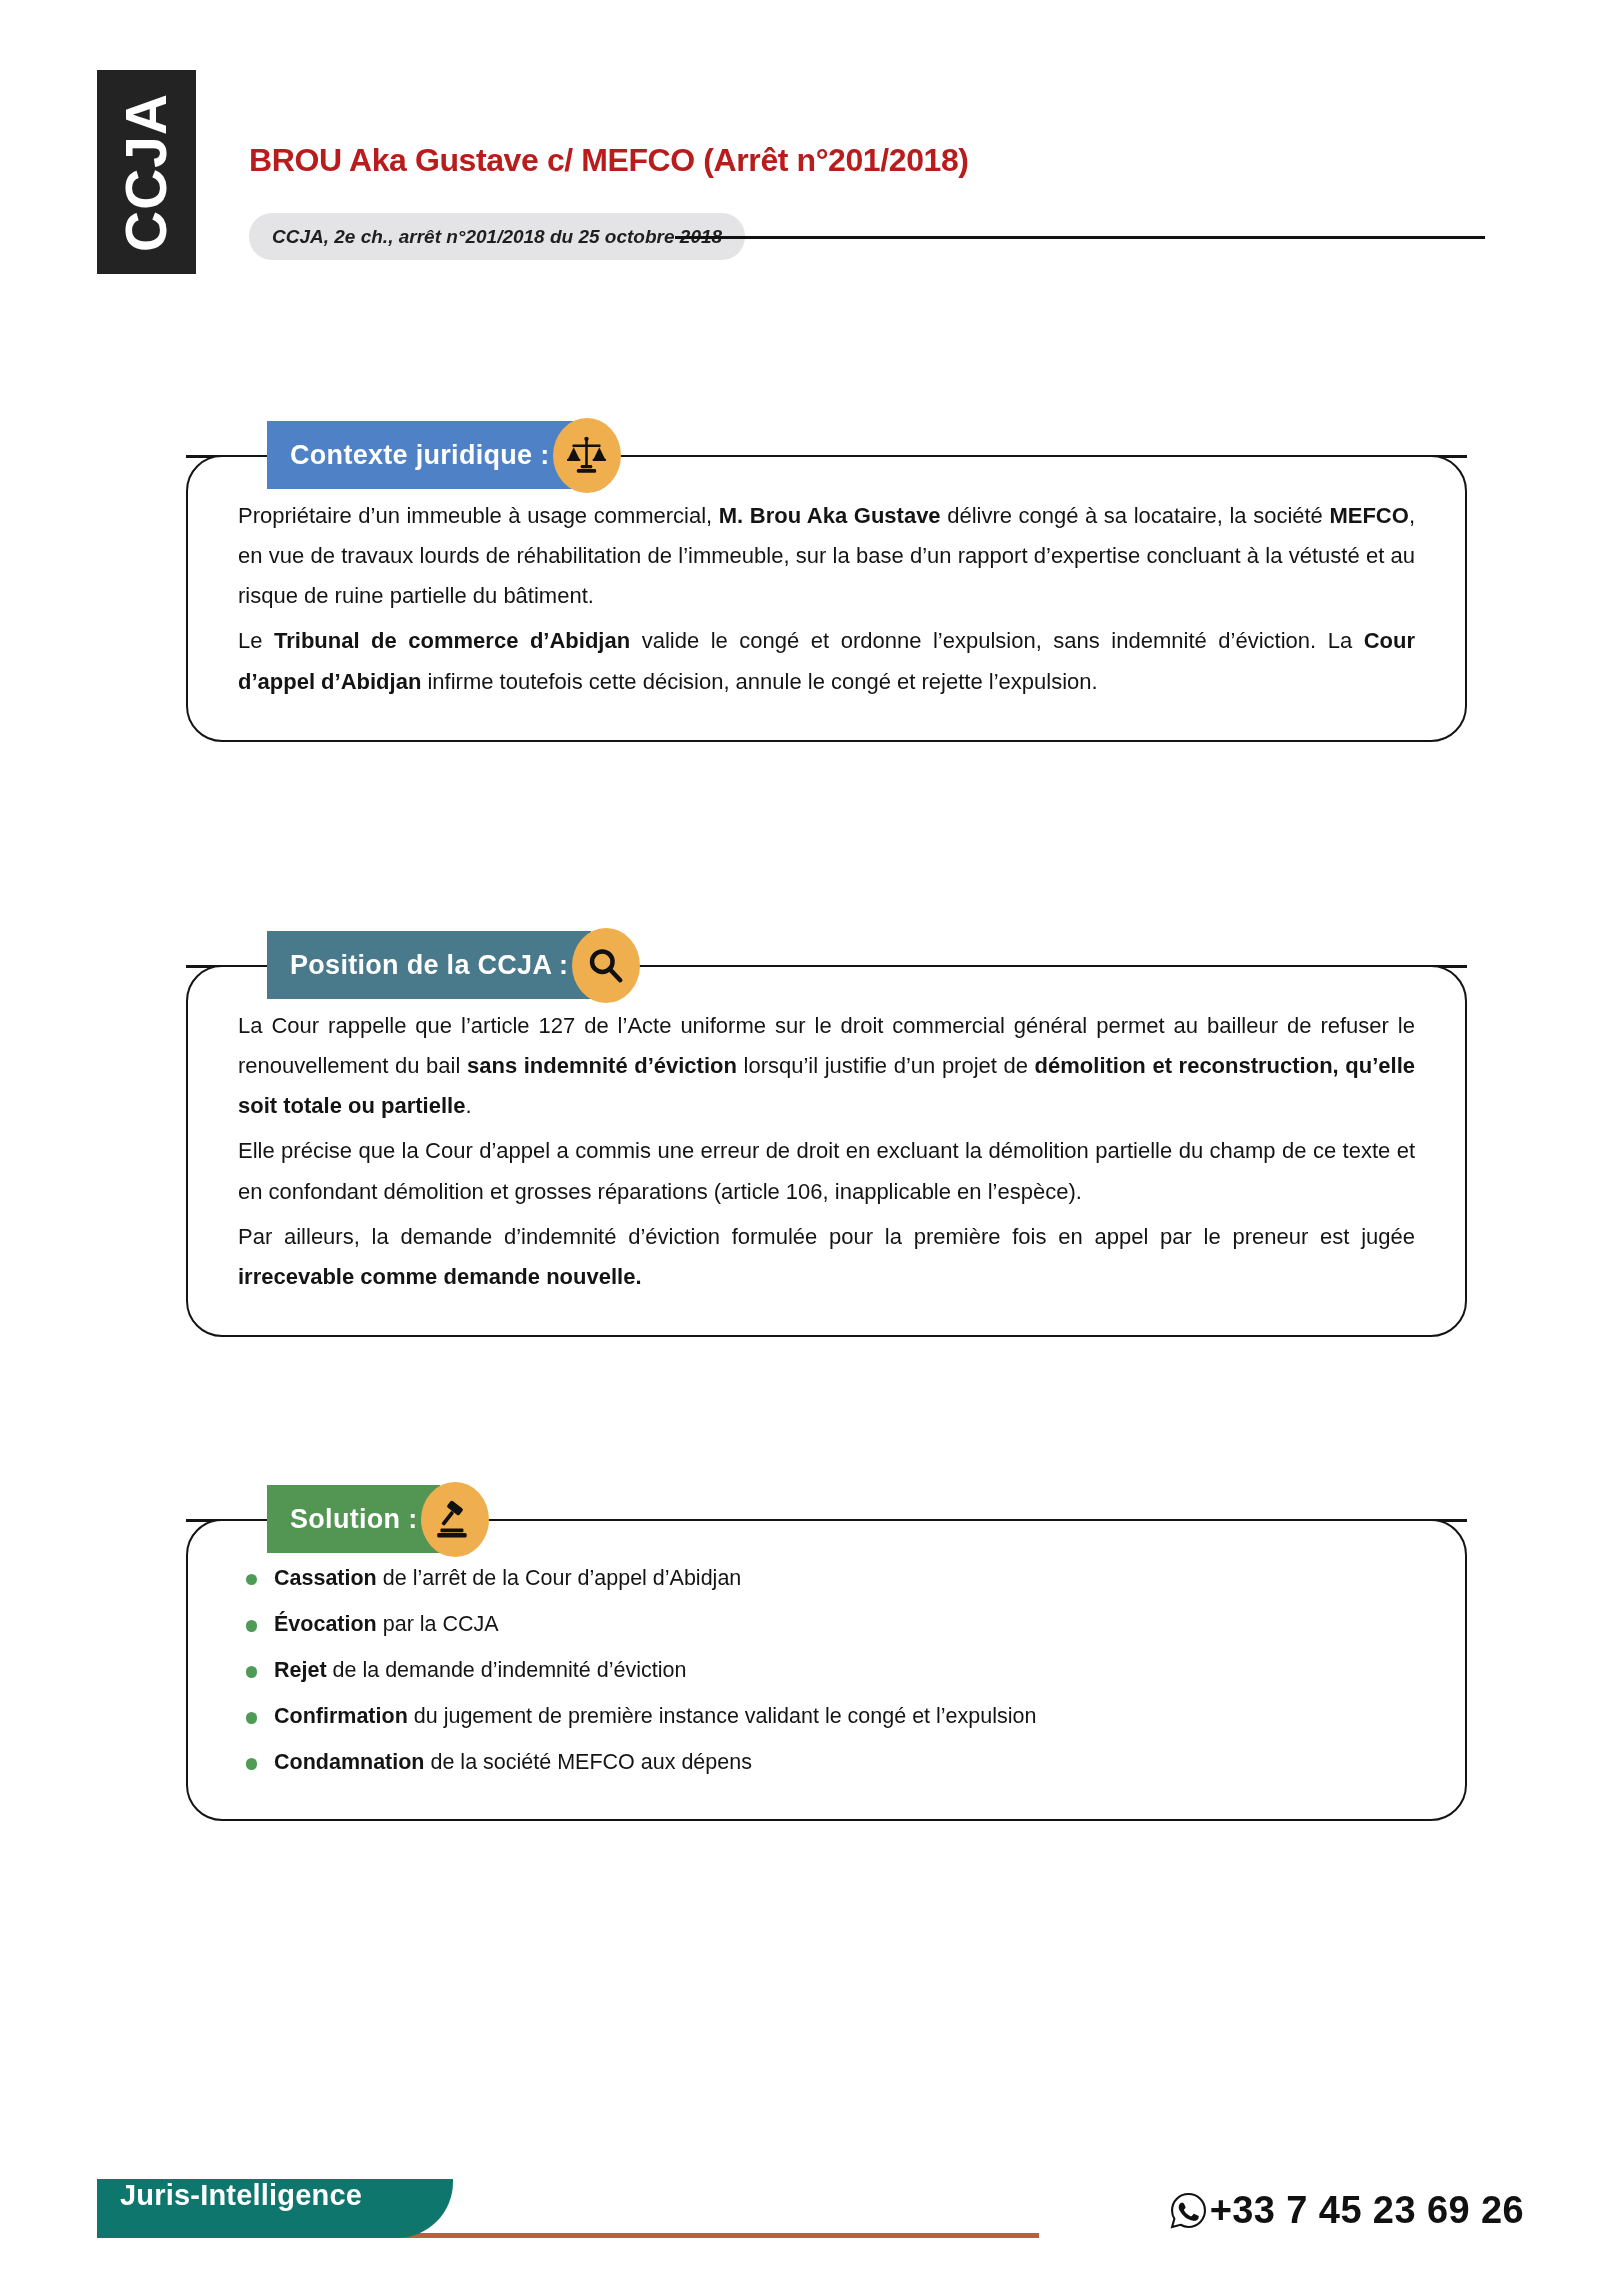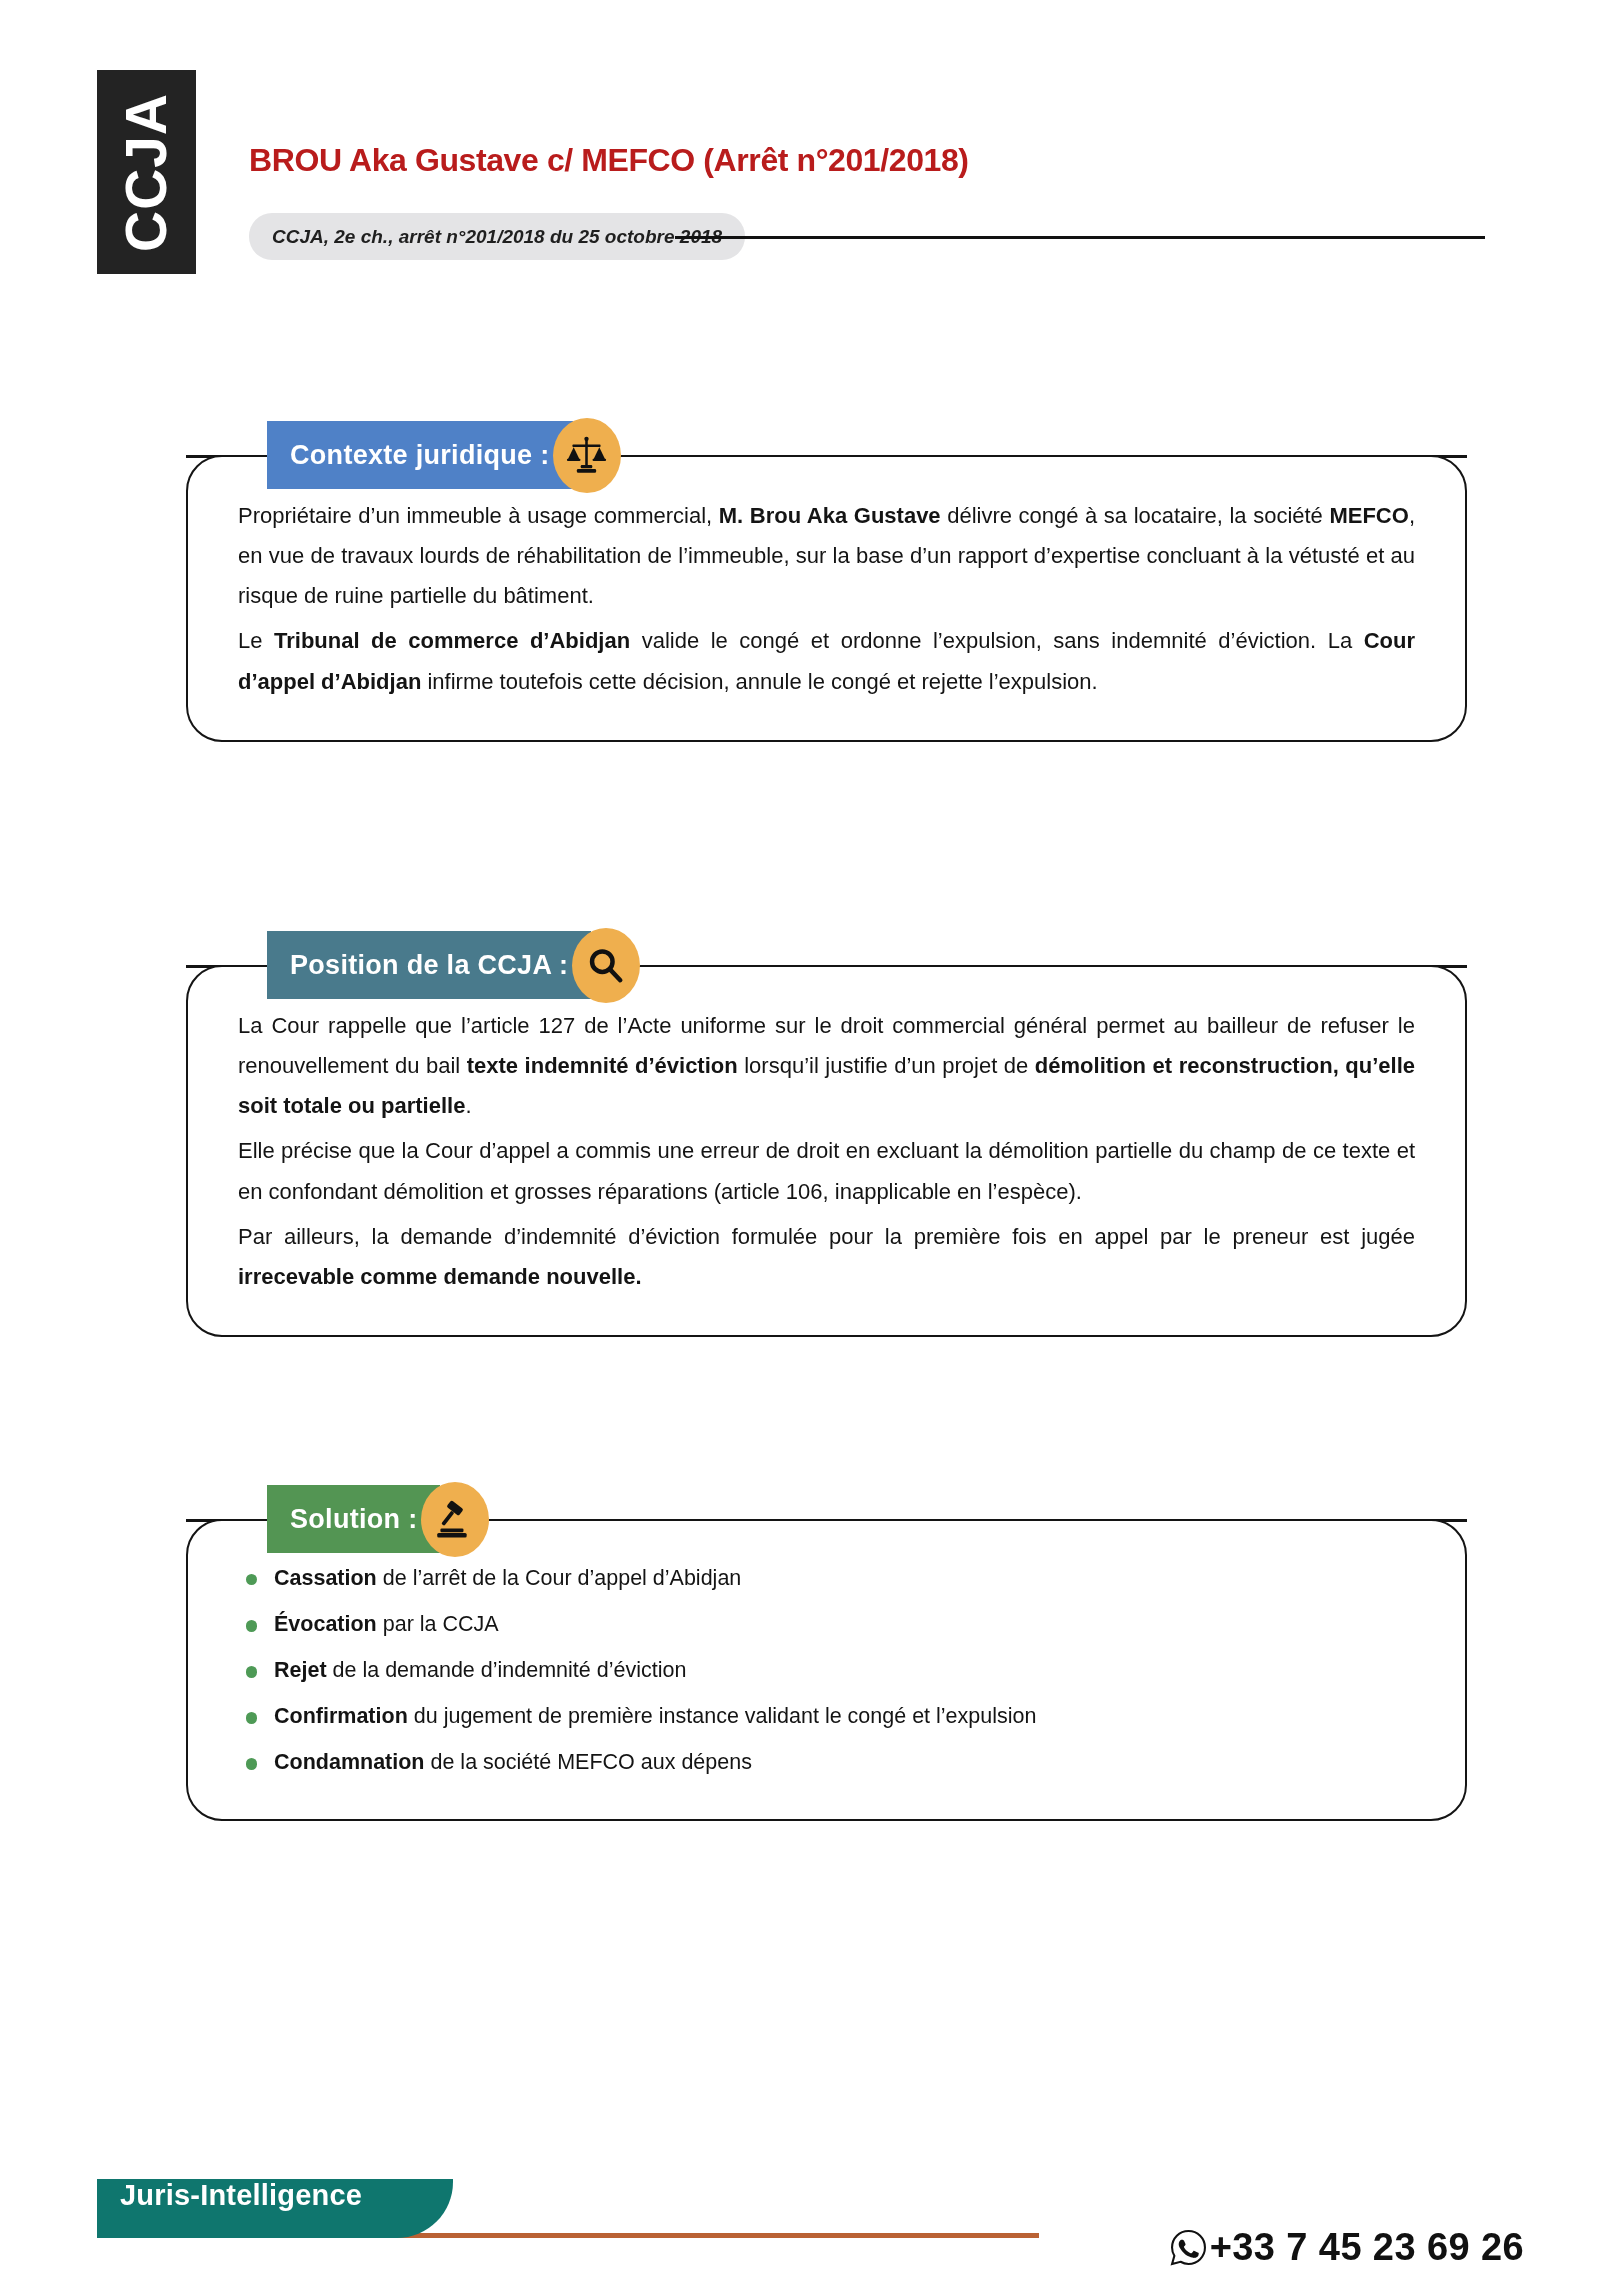--- a/index.html
+++ b/index.html
@@ -235,21 +235,20 @@
     height: 4.5px;
     background: #BA6234;
   }
   .footer-phone {
     position: absolute;
     right: 97px;
     top: 66px;
     display: flex;
     align-items: center;
     gap: 2px;
-    margin-top: 37px;
   }
   .footer-phone .num {
     font-size: 38px;
     font-weight: bold;
     color: #111111;
     letter-spacing: 0.4px;
     white-space: nowrap;
   }
   .wa-icon { display: block; }
 </style>
@@ -294,21 +293,21 @@
           </g>
         </svg>
       </div>
     </div>
   </div>
 
   <div class="section theme-teal" id="sec-position" style="top:931px;">
     <div class="tabline"></div>
     <div class="card">
       <div class="card-body" id="body-position">
-          <p class="para">La Cour rappelle que l’article 127 de l’Acte uniforme sur le droit commercial général permet au bailleur de refuser le renouvellement du bail <b>texte indemnité d’éviction</b> lorsqu’il justifie d’un projet de <b>démolition et reconstruction, qu’elle soit totale ou partielle</b>.</p>
+          <p class="para">La Cour rappelle que l’article 127 de l’Acte uniforme sur le droit commercial général permet au bailleur de refuser le renouvellement du bail <b>sans indemnité d’éviction</b> lorsqu’il justifie d’un projet de <b>démolition et reconstruction, qu’elle soit totale ou partielle</b>.</p>
           <p class="para">Elle précise que la Cour d’appel a commis une erreur de droit en excluant la démolition partielle du champ de ce texte et en confondant démolition et grosses réparations (article 106, inapplicable en l’espèce).</p>
           <p class="para">Par ailleurs, la demande d’indemnité d’éviction formulée pour la première fois en appel par le preneur est jugée <b>irrecevable comme demande nouvelle.</b></p>
         </div>
     </div>
     <div class="tab">
       <div class="tab-label">Position de la CCJA :</div>
       <div class="tab-icon">
         <svg width="41" height="41" viewBox="0 0 64 64" aria-hidden="true">
           <g fill="none" stroke="#111111" stroke-width="7" stroke-linecap="round">
             <circle cx="27" cy="26" r="16"></circle>

